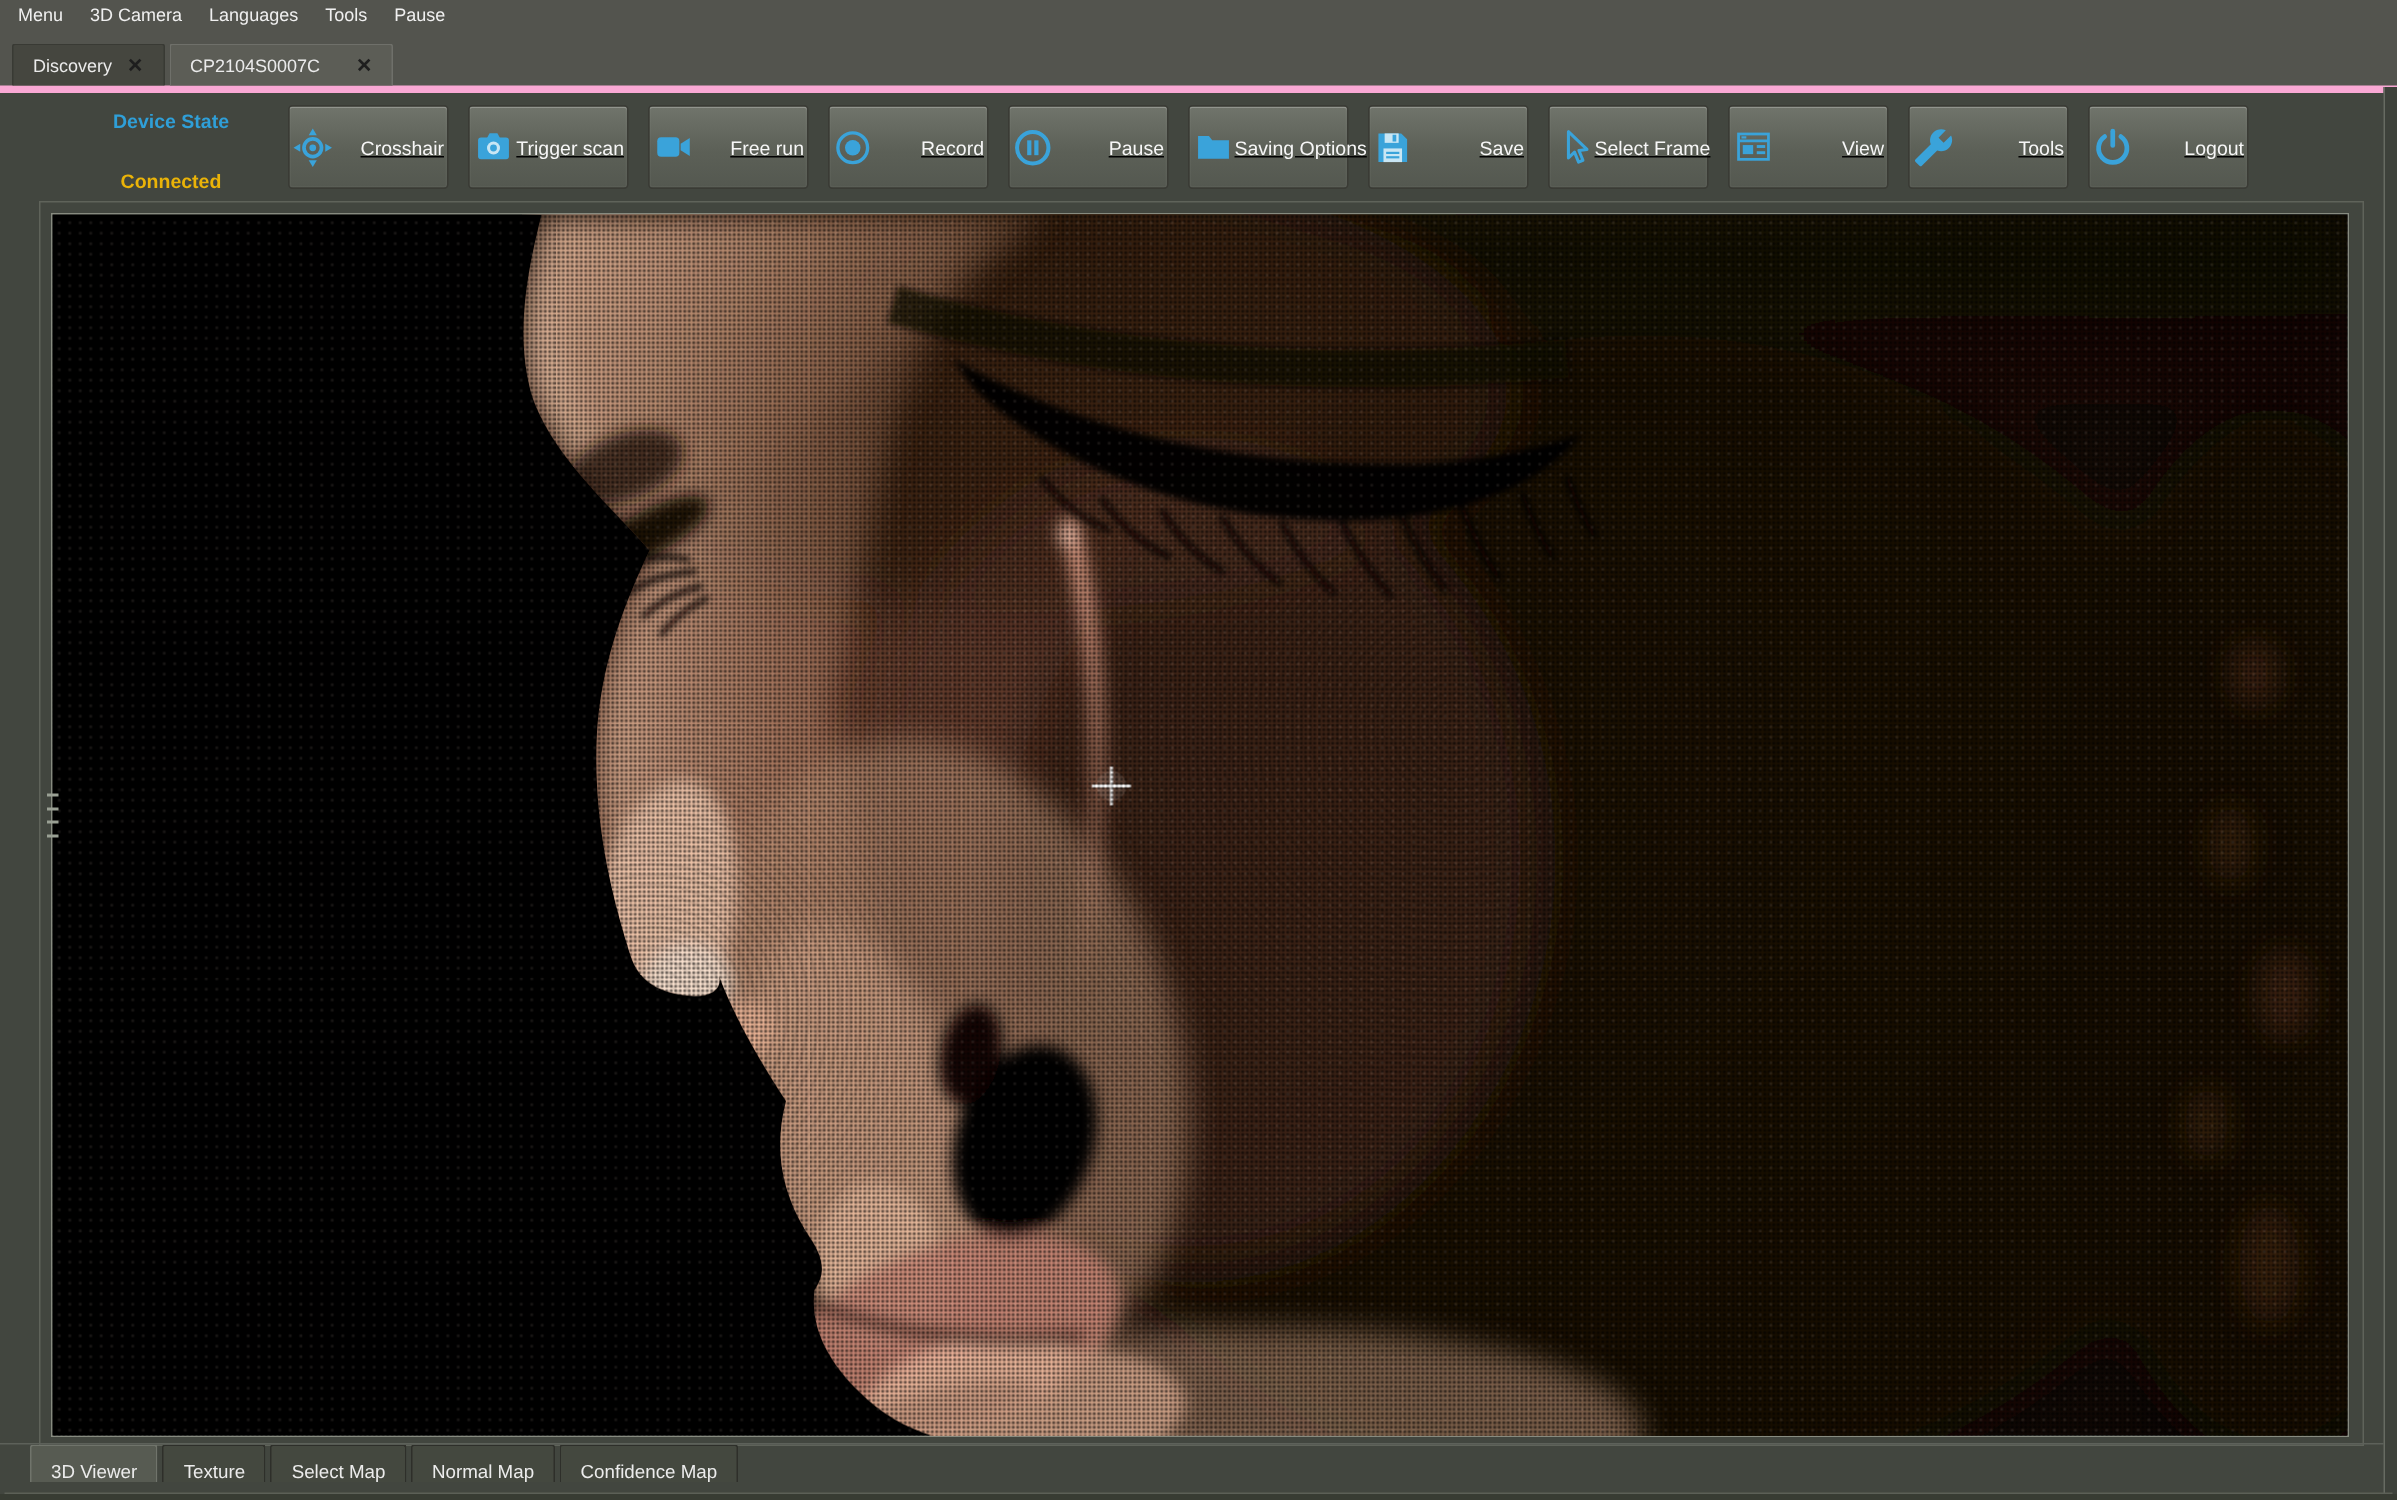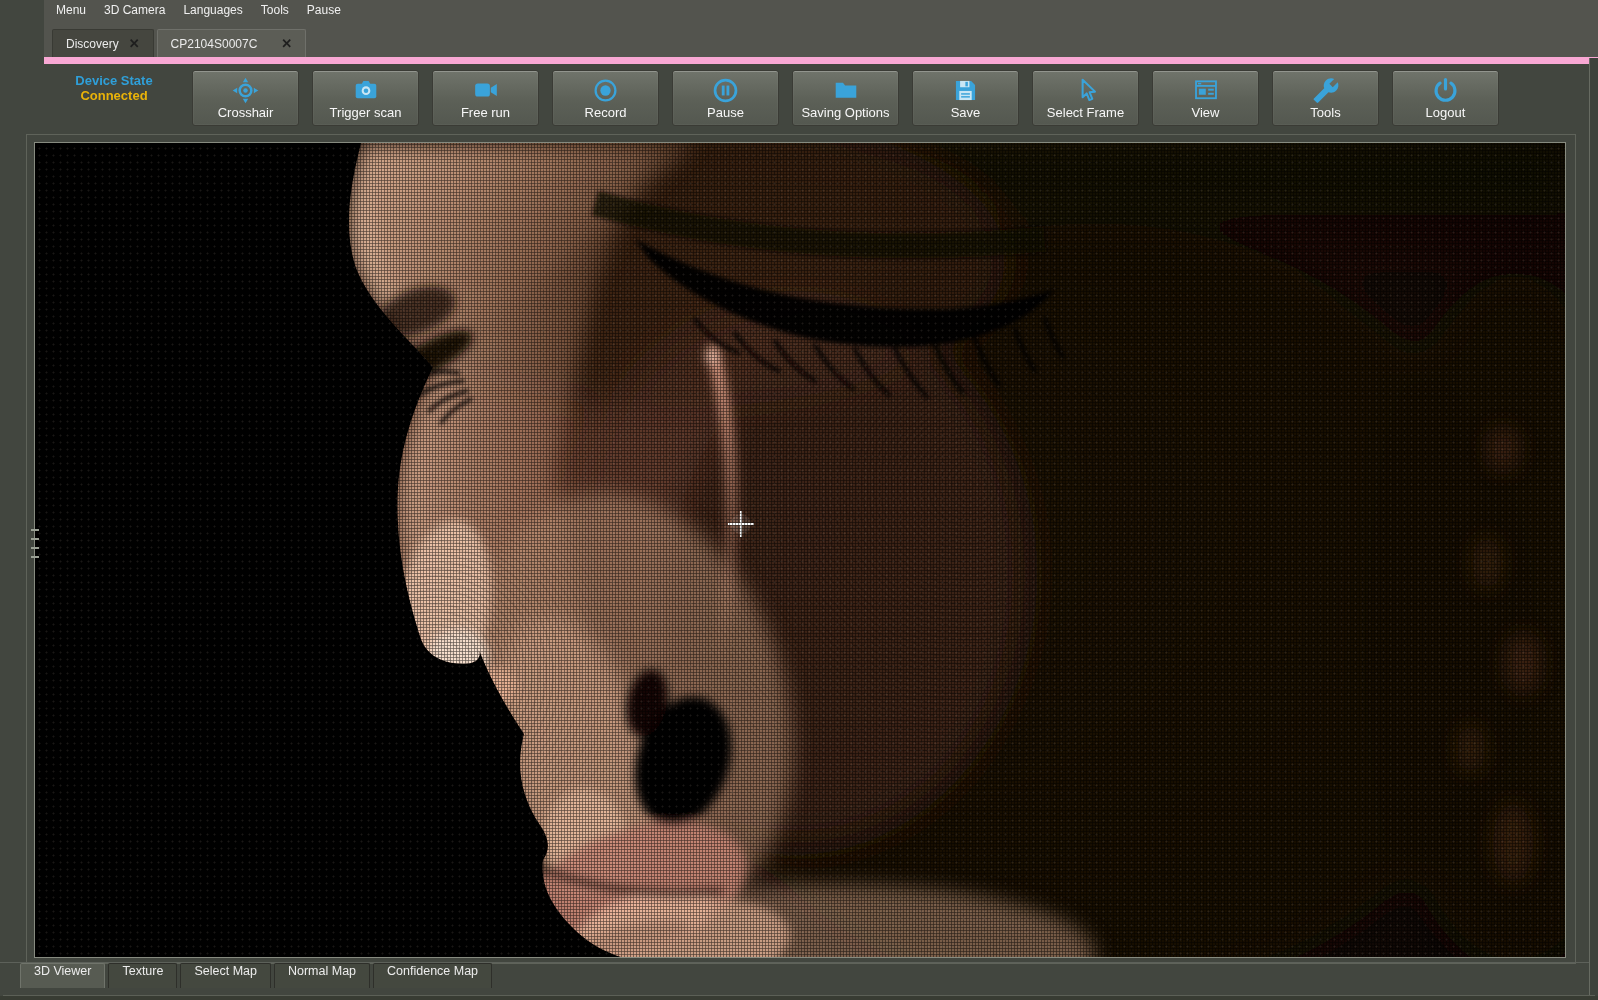--- a/index.html
+++ b/index.html
@@ -2,39 +2,39 @@
 <html><head>
 <meta charset="utf-8">
 <style>
   html,body{margin:0;padding:0;}
   body{
     width:1598px;height:1000px;position:relative;overflow:hidden;
     background:#42463f;font-family:"Liberation Sans",sans-serif;
     -webkit-font-smoothing:antialiased;
   }
   
-  .chrome{position:absolute;left:0;top:0;right:0;height:57px;background:#53544e;border-bottom:7px solid #f9a8d4;margin-left:44px;}
+  .chrome{position:absolute;left:0;top:0;right:0;height:57px;background:#53544e;border-bottom:5px solid #f9a8d4;}
   .menubar{display:flex;align-items:center;height:20px;padding-left:10px;}
   .menu-item{color:#f0f0f0;font-size:12px;margin-right:14px;padding:2px 2px;cursor:default;}
   .doc-tabs{position:absolute;left:8px;top:29px;display:flex;gap:3px;height:28px;}
   .doc-tab{display:flex;align-items:center;gap:10px;padding:0 13px;font-size:12px;color:#ebebeb;
     background:#45463f;border:1px solid #393a34;border-bottom:none;border-radius:2px 2px 0 0;cursor:pointer;}
   .doc-tab.active{background:#5c5d56;border-color:#6f706a;gap:24px;}
   .doc-tab .close{color:#1e1e1e;font-size:13px;font-weight:bold;line-height:12px;}
   
   .device{position:absolute;left:38px;top:73px;width:152px;text-align:center;font-weight:bold;font-size:13px;}
-  .device .t{color:#2f9fd8;margin-bottom:0;}
+  .device .t{color:#2f9fd8;margin-bottom:25px;}
   .device .s{color:#eab308;}
   
   .toolbar{position:absolute;left:192px;top:70px;display:flex;gap:13px;}
   .tbtn{width:107px;height:56px;box-sizing:border-box;border-radius:3px;border:1px solid #3a3b35;
     background:linear-gradient(#70746b,#5c6057 55%,#545850);
     box-shadow:inset 0 1px 0 rgba(255,255,255,.22), inset 0 0 0 1px rgba(255,255,255,.03);
-    display:flex;flex-direction:column;align-items:center;justify-content:flex-start;
-    padding:4px 2px 4px;cursor:pointer;}
+    display:flex;flex-direction:row;align-items:center;justify-content:space-between;
+    padding:4px 2px 4px;cursor:pointer;text-decoration:underline;}
   .tbtn .ic{height:30px;display:flex;align-items:center;justify-content:center;}
   .tbtn .lb{font-size:13px;color:#f7f7f7;line-height:15px;white-space:nowrap;}
   
   .outer-frame{position:absolute;left:26px;top:134px;width:1548px;height:828px;border:1px solid #5f635a;}
   .viewport{position:absolute;left:34px;top:142px;width:1530px;height:814px;background:#000;
     border:1px solid #878b80;overflow:hidden;cursor:crosshair;}
   .viewport svg.scene{position:absolute;left:0;top:0;width:100%;height:100%;display:block;}
   .dots{position:absolute;inset:0;pointer-events:none;
     background-image:radial-gradient(circle, rgba(0,0,0,.55) 0.9px, rgba(0,0,0,0) 1.3px);
     background-size:3px 3px;}
@@ -49,21 +49,21 @@
   .m2{left:110px;top:240px;width:580px;height:580px;
     background:repeating-radial-gradient(circle at 50% 50%, rgba(0,0,0,0) 0 5px, rgba(0,0,0,.18) 5px 7px);
     -webkit-mask-image:radial-gradient(circle,#000 25%,transparent 62%);
     mask-image:radial-gradient(circle,#000 25%,transparent 62%);}
   
   .grip{position:absolute;left:31px;top:529px;width:8px;height:33px;cursor:col-resize;
     background:repeating-linear-gradient(to bottom,#9aa094 0 2px, rgba(0,0,0,0) 2px 9px);}
   
   .btab-line{position:absolute;left:0;right:0;top:962px;height:1px;background:#5d615a;}
   .btabs{position:absolute;left:20px;top:963px;display:flex;gap:3px;height:25px;}
-  .btab{display:flex;align-items:flex-start;padding:0 13px;font-size:12.5px;color:#ececec;
+  .btab{display:flex;align-items:flex-end;padding:0 13px;font-size:12.5px;color:#ececec;
     background:#44483f;border:1px solid #2e2f2a;border-bottom:none;border-radius:2px 2px 0 0;cursor:pointer;}
   .btab.active{background:#575b52;border-color:#70746b;}
   .footer-line{position:absolute;left:3px;right:3px;top:995px;height:1px;background:#5c6057;}
   .footer{position:absolute;left:0;right:0;bottom:0;height:4px;background:#383c33;}
   .right-col{position:absolute;top:58px;right:0;width:8px;bottom:0;background:#3e423b;border-left:1px solid #676b62;}
 </style>
 </head>
 <body>
 
 <div class="chrome">

